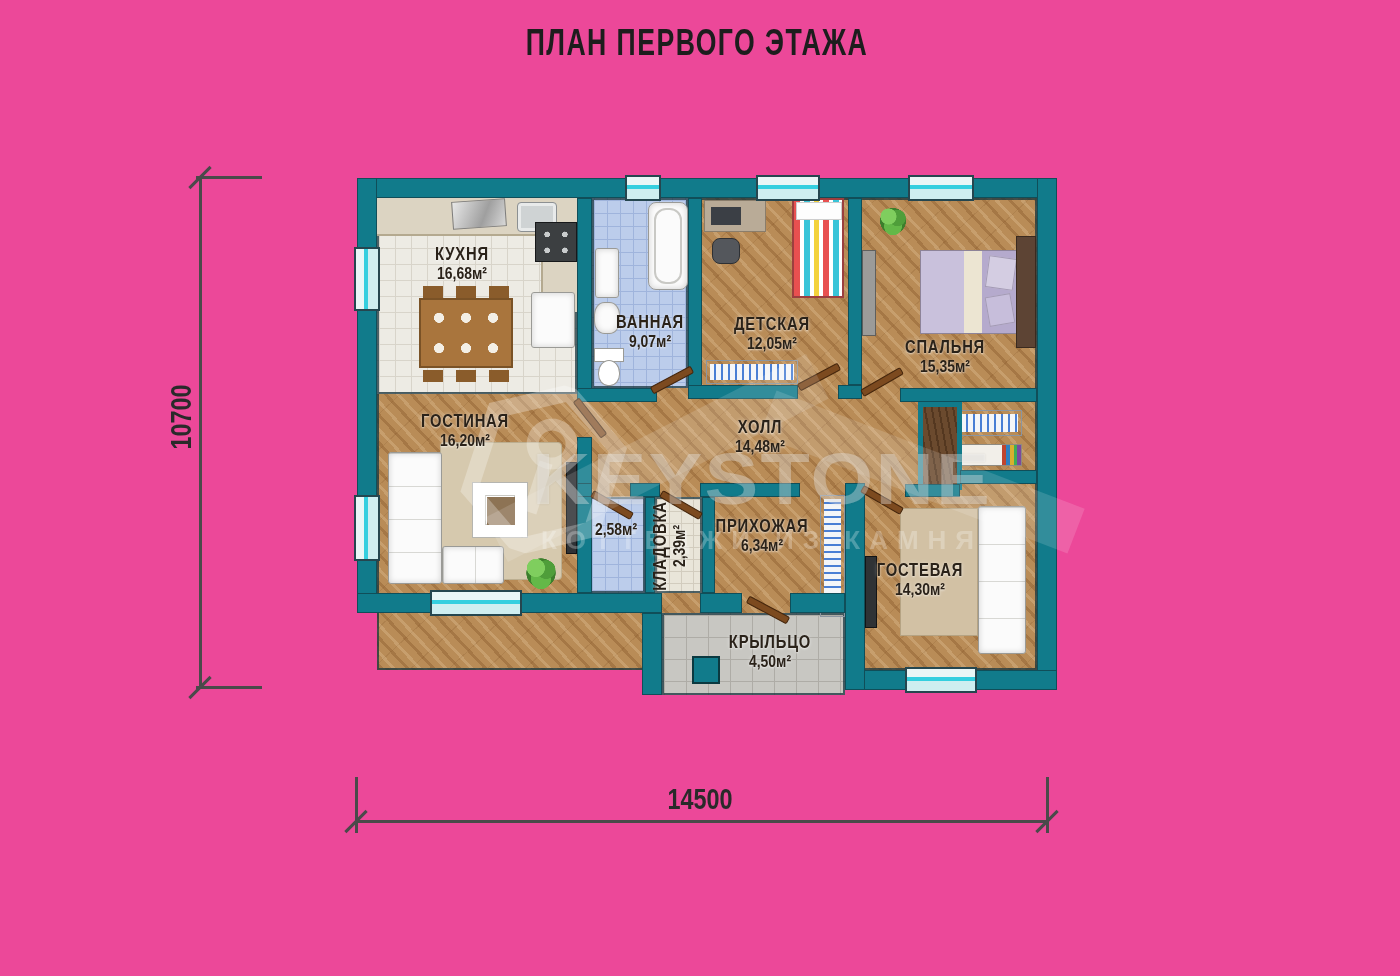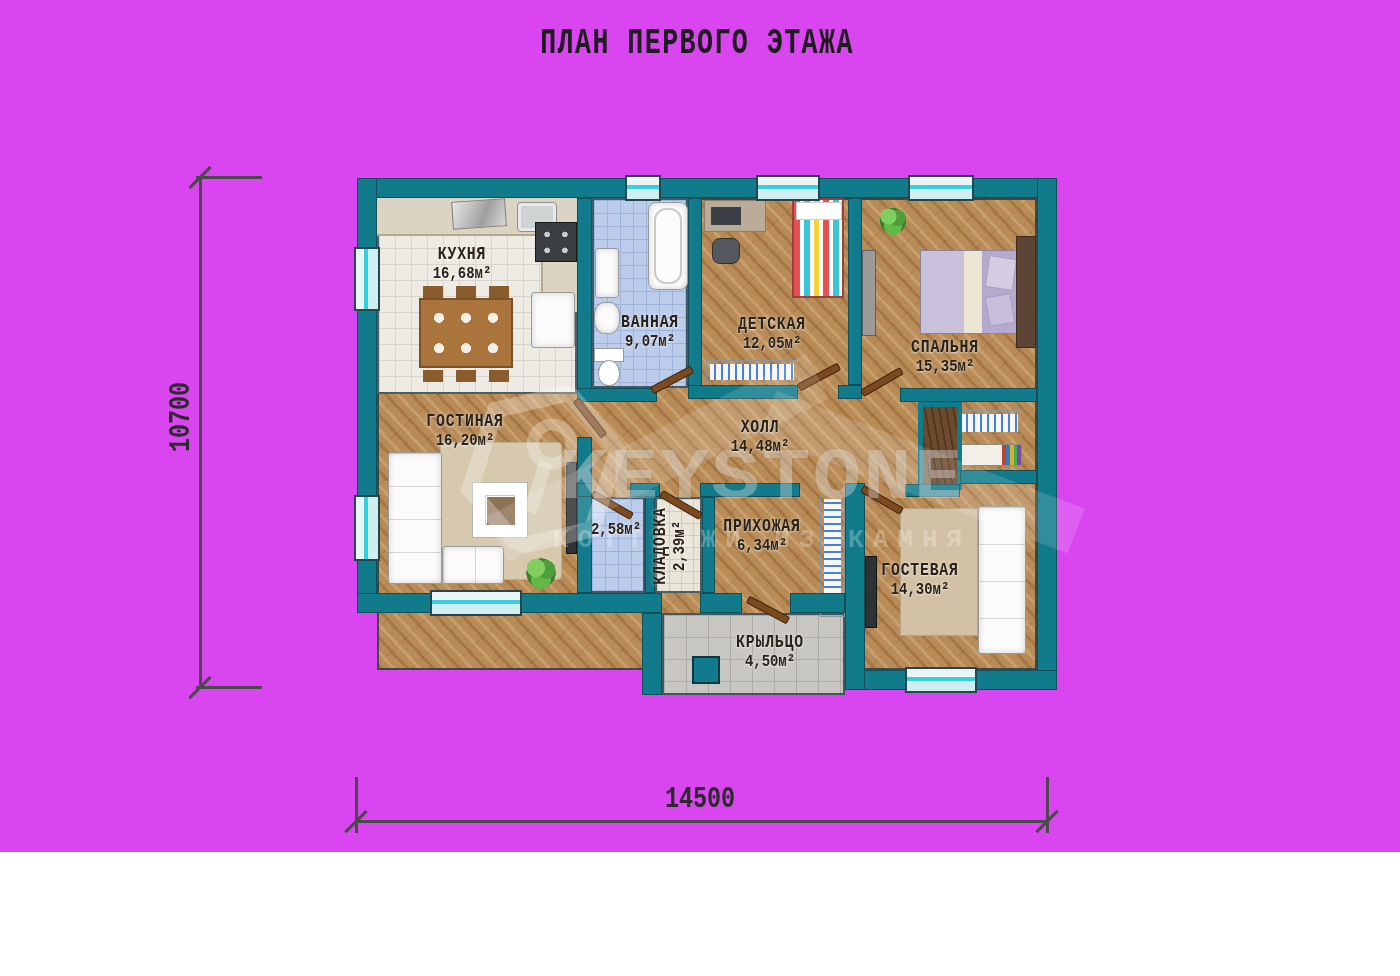--- a/index.html
+++ b/index.html
@@ -1,17 +1,17 @@
 <!DOCTYPE html>
 <html><head>
 <meta charset="utf-8">
 <style>
   html,body{margin:0;padding:0;background:#fff;}
-  .stage{position:relative;width:1400px;height:852px;background:#d946ef;overflow:hidden;
-         font-family:Liberation Mono, monospace;}
+  .stage{position:relative;width:1400px;height:976px;background:#ec4899;overflow:hidden;
+         font-family:Liberation Sans, sans-serif;}
   .title{position:absolute;left:697px;top:22px;transform:translateX(-50%) scaleX(.72);
          transform-origin:center top;font-size:37px;font-weight:bold;color:#1d1d1d;
          letter-spacing:2px;white-space:nowrap;}
   
   .plan{position:absolute;left:357px;top:178px;width:700px;height:517px;}
   
   .wall{position:absolute;background:#117b8b;border:1px solid rgba(16,42,50,.55);box-sizing:border-box;}
   
   .floor{position:absolute;box-sizing:border-box;border:2px solid rgba(23,51,60,.75);}
   .wood{background-color:#b98c57;

